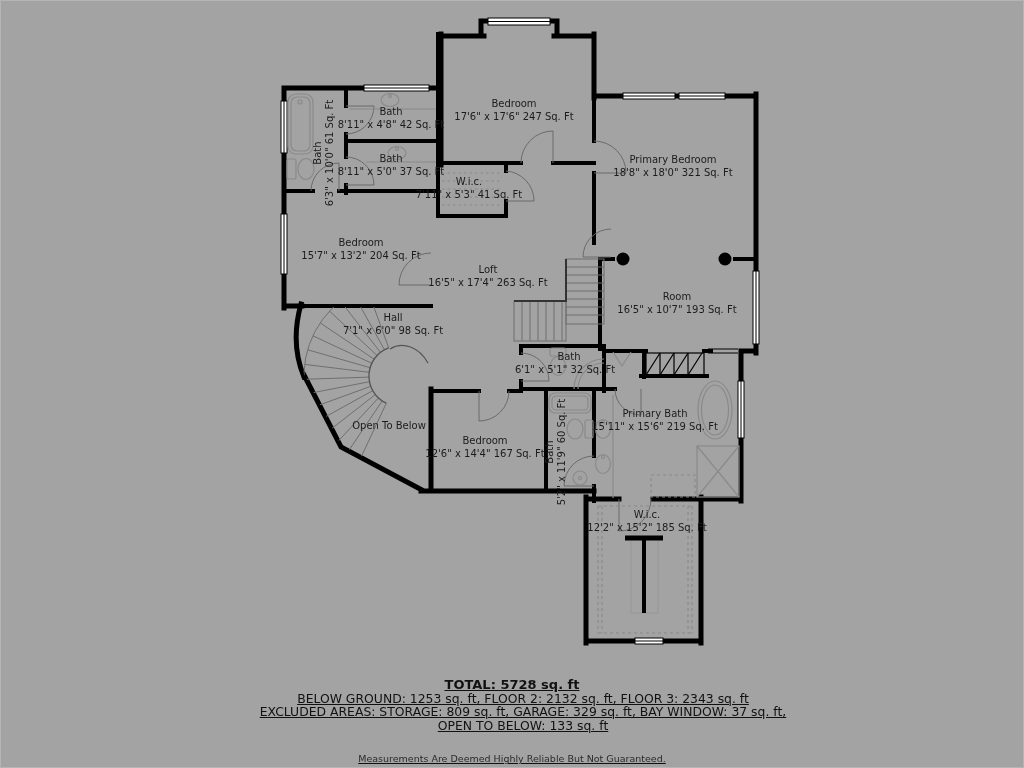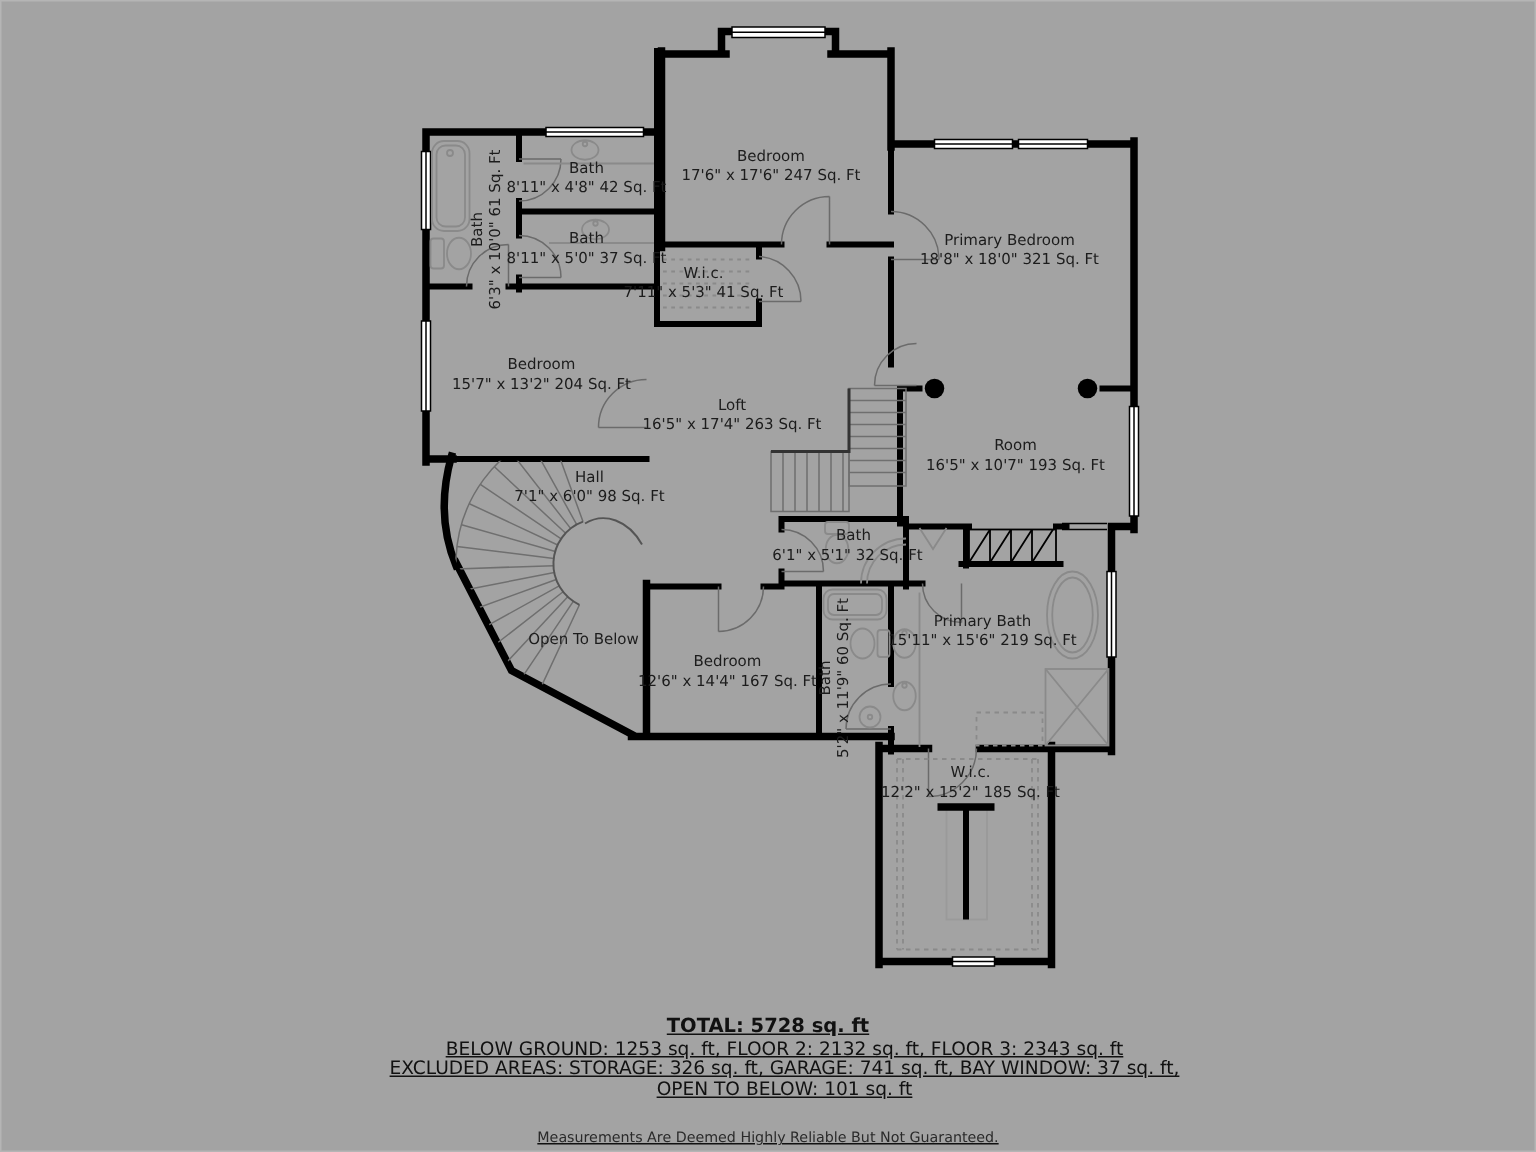--- a/index.html
+++ b/index.html
@@ -244,18 +244,18 @@
     <text class="room-dims" x="654" y="429">15'11" x 15'6" 219 Sq. Ft</text>
 
     <text class="room-name" x="646" y="517">W.i.c.</text>
     <text class="room-dims" x="646" y="530">12'2" x 15'2" 185 Sq. Ft</text>
   </g>
 </svg>
 
 <div id="summary">
   <div class="total">TOTAL: 5728 sq. ft</div>
   <div class="line">BELOW GROUND: 1253 sq. ft, FLOOR 2: 2132 sq. ft, FLOOR 3: 2343 sq. ft</div>
-  <div class="line">EXCLUDED AREAS: STORAGE: 326 sq. ft, GARAGE: 741 sq. ft, BAY WINDOW: 37 sq. ft,</div>
-  <div class="line">OPEN TO BELOW: 101 sq. ft</div>
+  <div class="line">EXCLUDED AREAS: STORAGE: 809 sq. ft, GARAGE: 329 sq. ft, BAY WINDOW: 37 sq. ft,</div>
+  <div class="line">OPEN TO BELOW: 133 sq. ft</div>
   <div class="disclaimer">Measurements Are Deemed Highly Reliable But Not Guaranteed.</div>
 </div>
 
 </div>
 
 </body></html>

